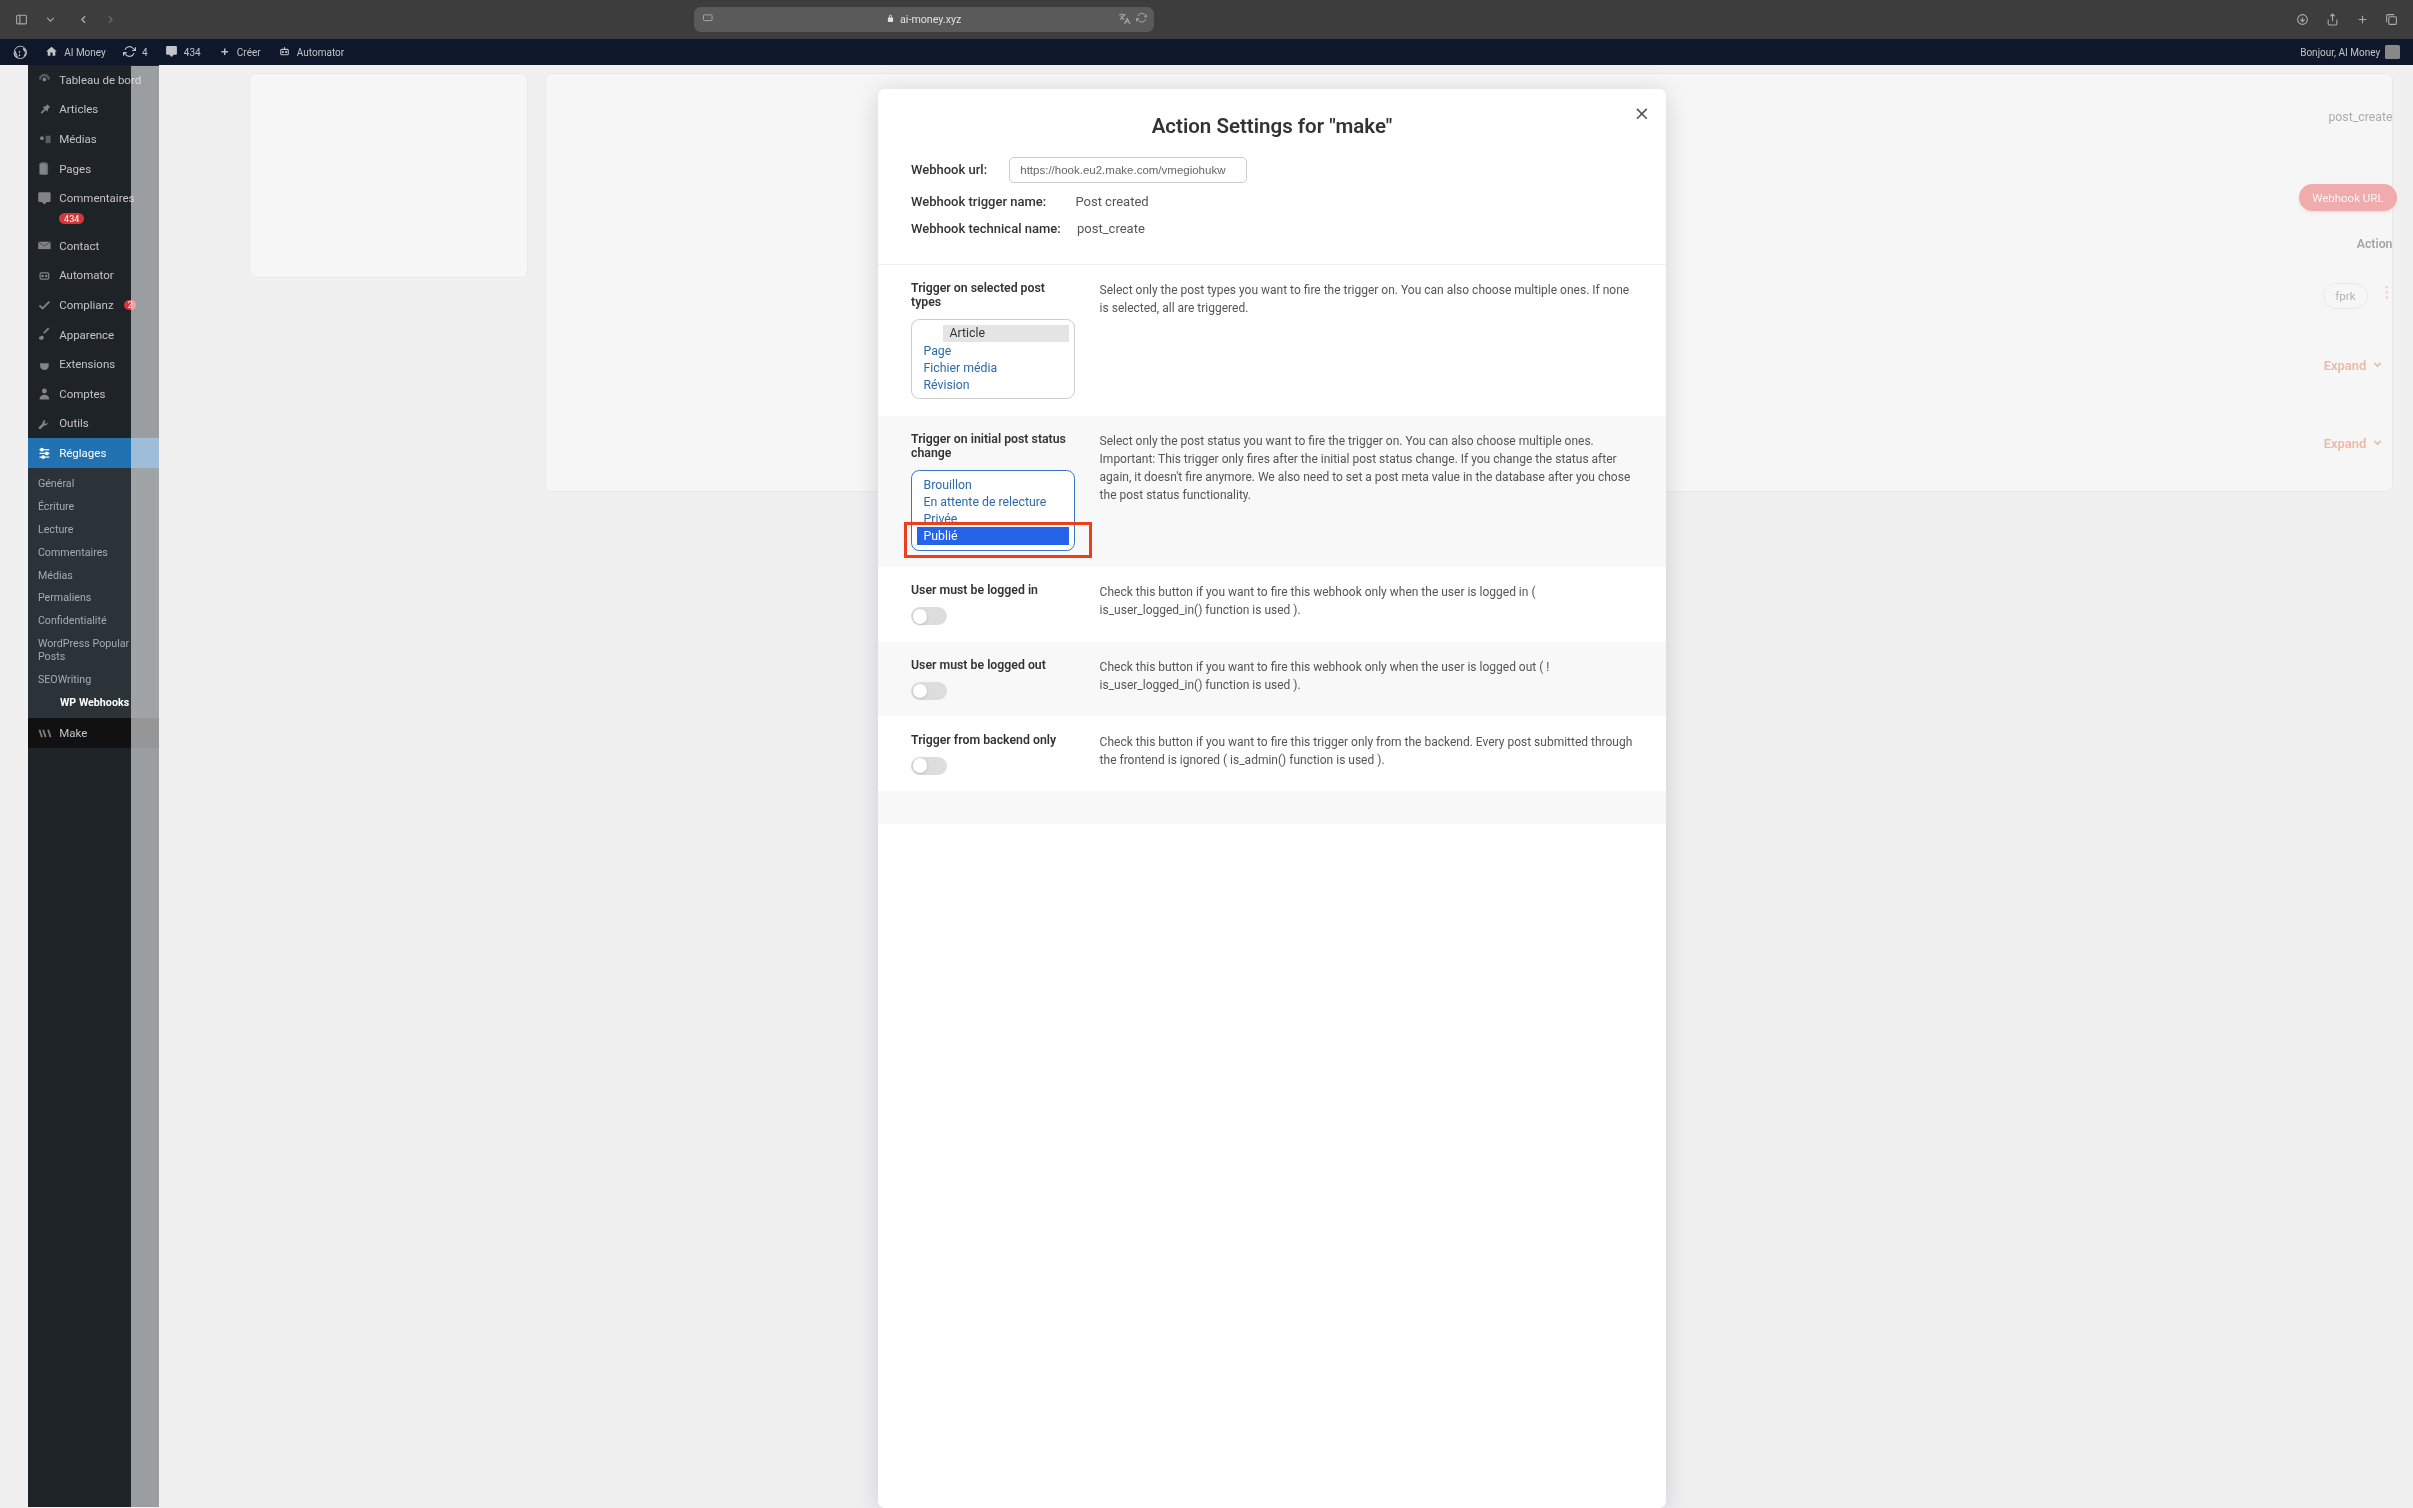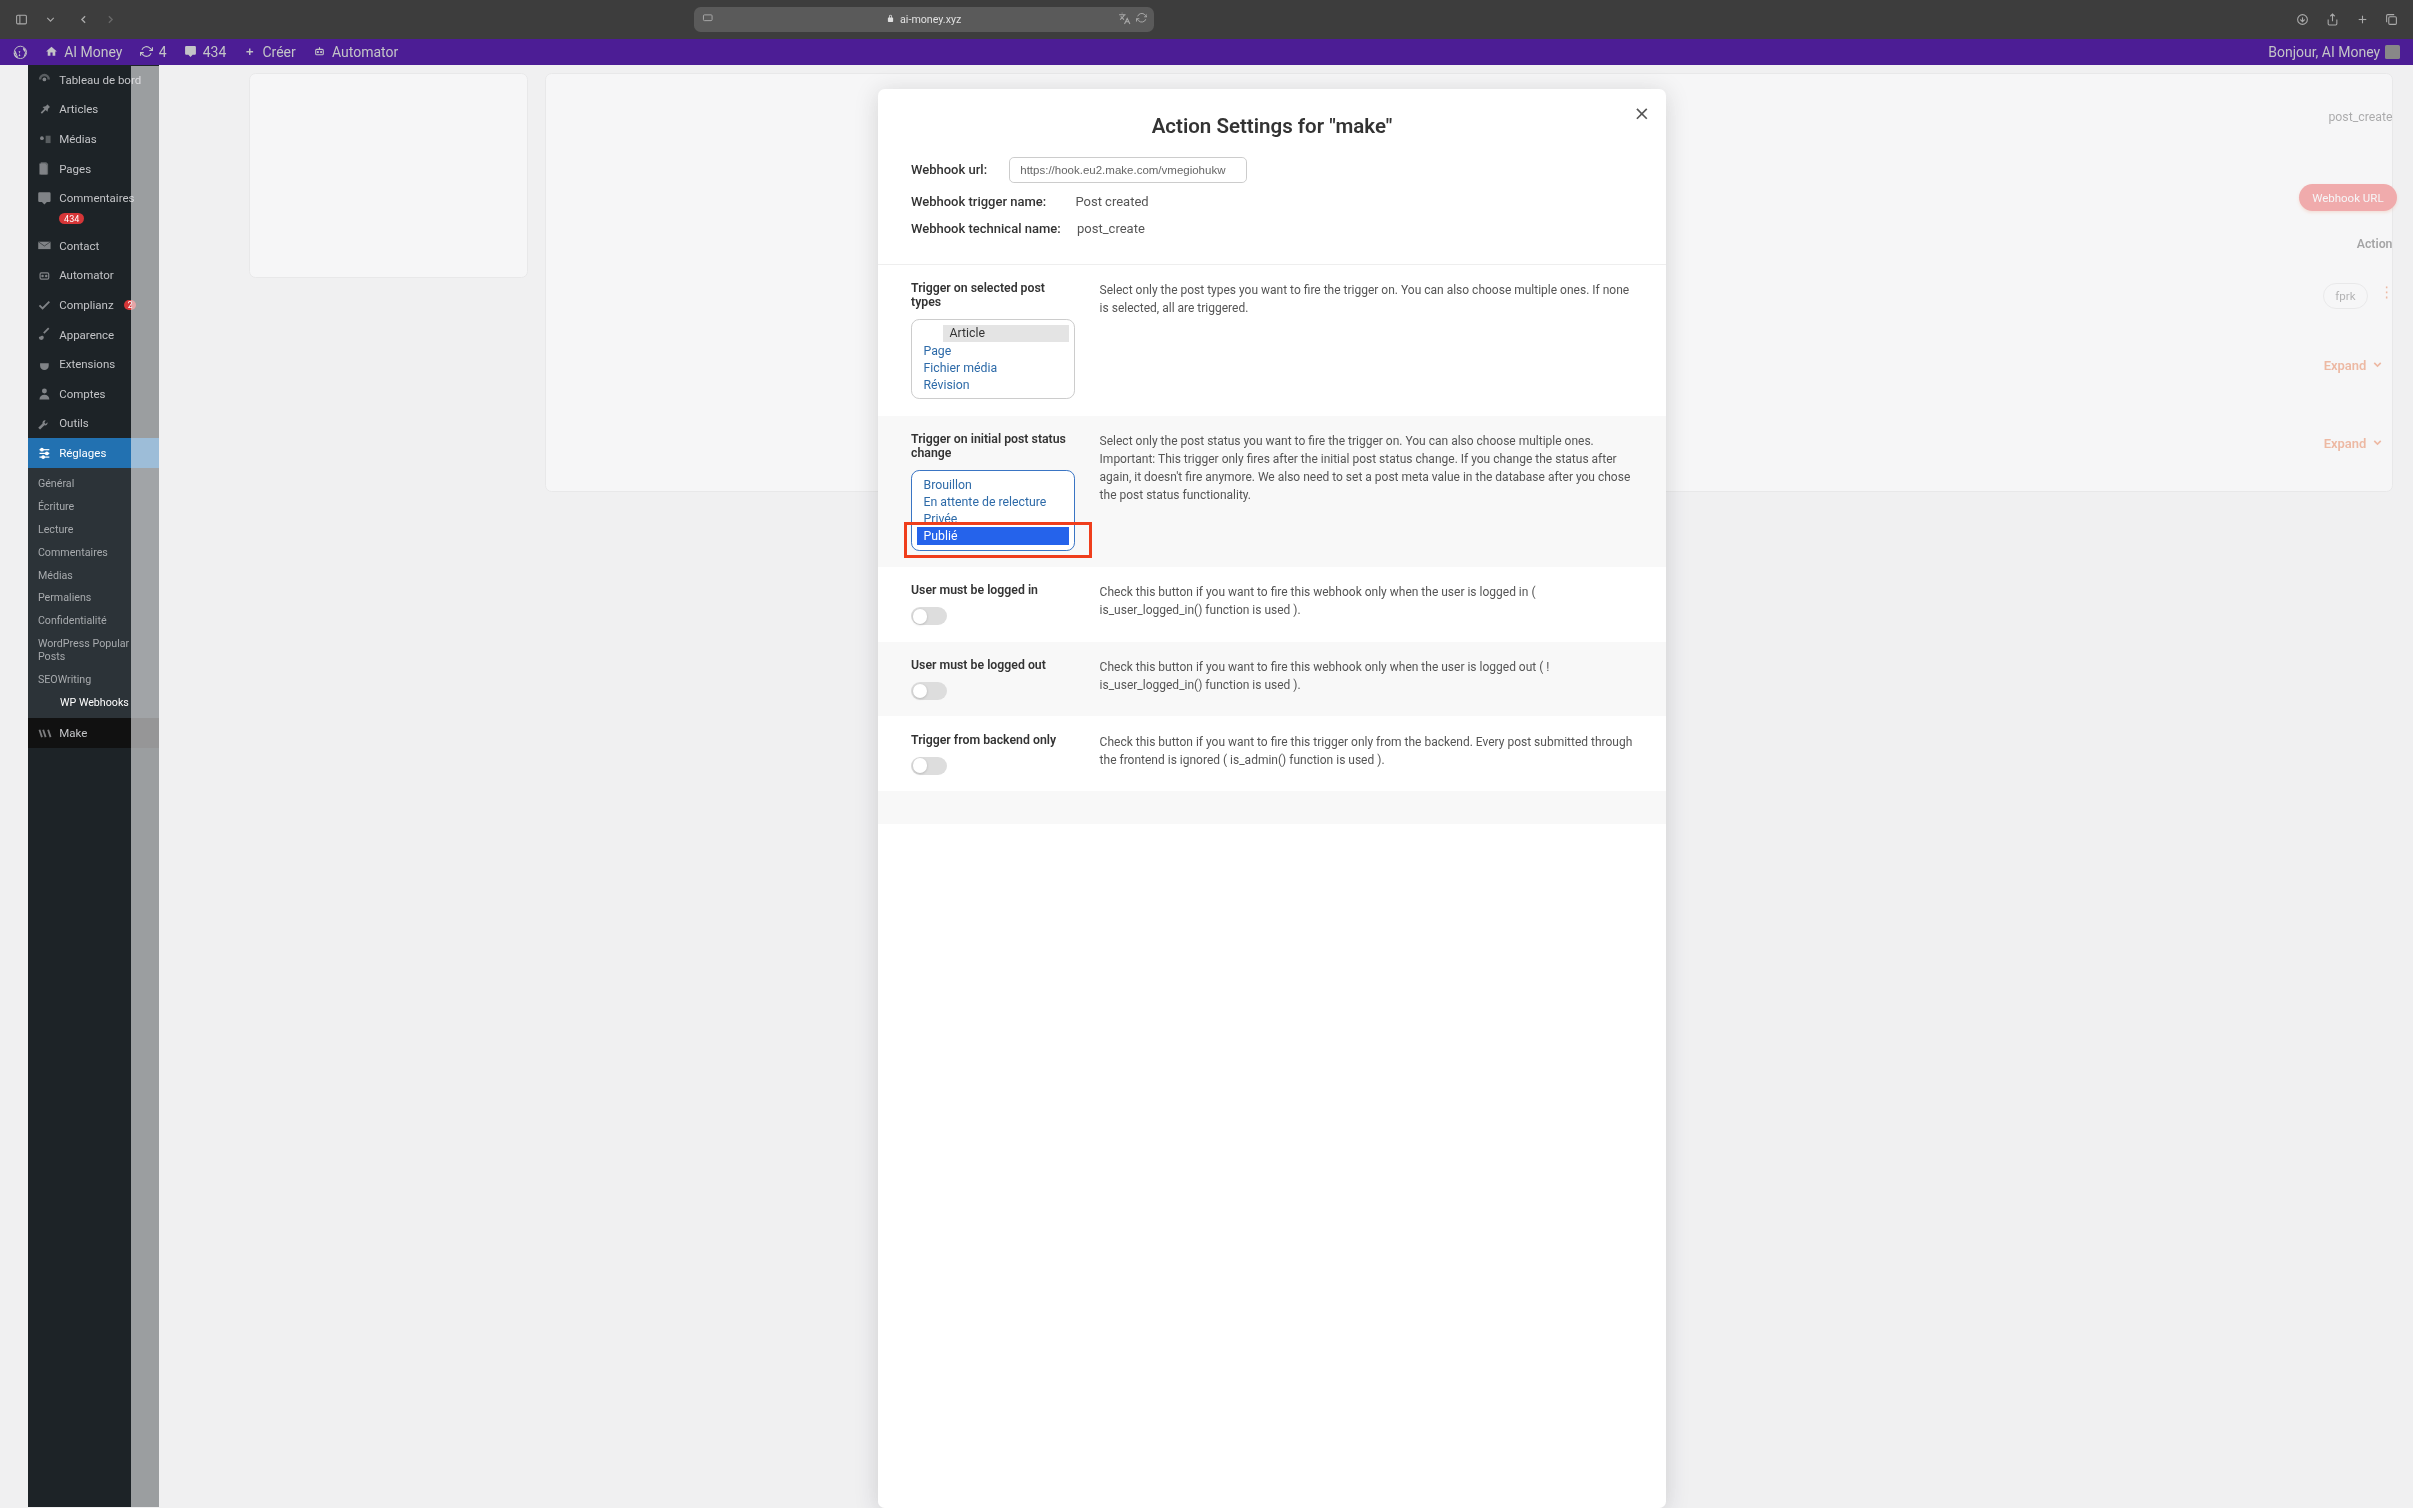--- a/index.html
+++ b/index.html
@@ -41,26 +41,26 @@
       position: relative;
       gap: 4.9px;
     }
     .chrome-address .addr-icon { position: absolute; left: 8.2px; color: #aaa; }
     .chrome-address .addr-right { position: absolute; right: 6.6px; display: flex; gap: 4.9px; color: #aaa; }
     .chrome-right { display: flex; gap: 6.6px; margin-left: auto; }
     
     
     .wp-adminbar {
       height: 26px;
-      background: #4c1d95;
+      background: #0f172a;
       display: flex;
       align-items: center;
       padding: 0 6.6px;
       color: #c3c4c7;
-      font-size: 14px;
+      font-size: 10px;
       gap: 3.3px;
     }
     .ab-item {
       display: flex;
       align-items: center;
       gap: 4.9px;
       padding: 0 6.6px;
       height: 26px;
       cursor: pointer;
     }
@@ -110,21 +110,21 @@
     .submenu {
       background: #2c3338;
       padding: 4.9px 0;
     }
     .submenu-item {
       padding: 4.9px 9.9px;
       font-size: 10.7px;
       color: #a7aaad;
       cursor: pointer;
     }
-    .submenu-item.current { color: #fff; font-weight: 400; padding-left: 32px; }
+    .submenu-item.current { color: #fff; font-weight: 700; padding-left: 32px; }
     .badge {
       background: #d63638;
       color: #fff;
       border-radius: 8.2px;
       font-size: 9px;
       padding: 0.8px 4.9px;
       display: inline-block;
     }
     .badge-small {
       background: #d63638;

